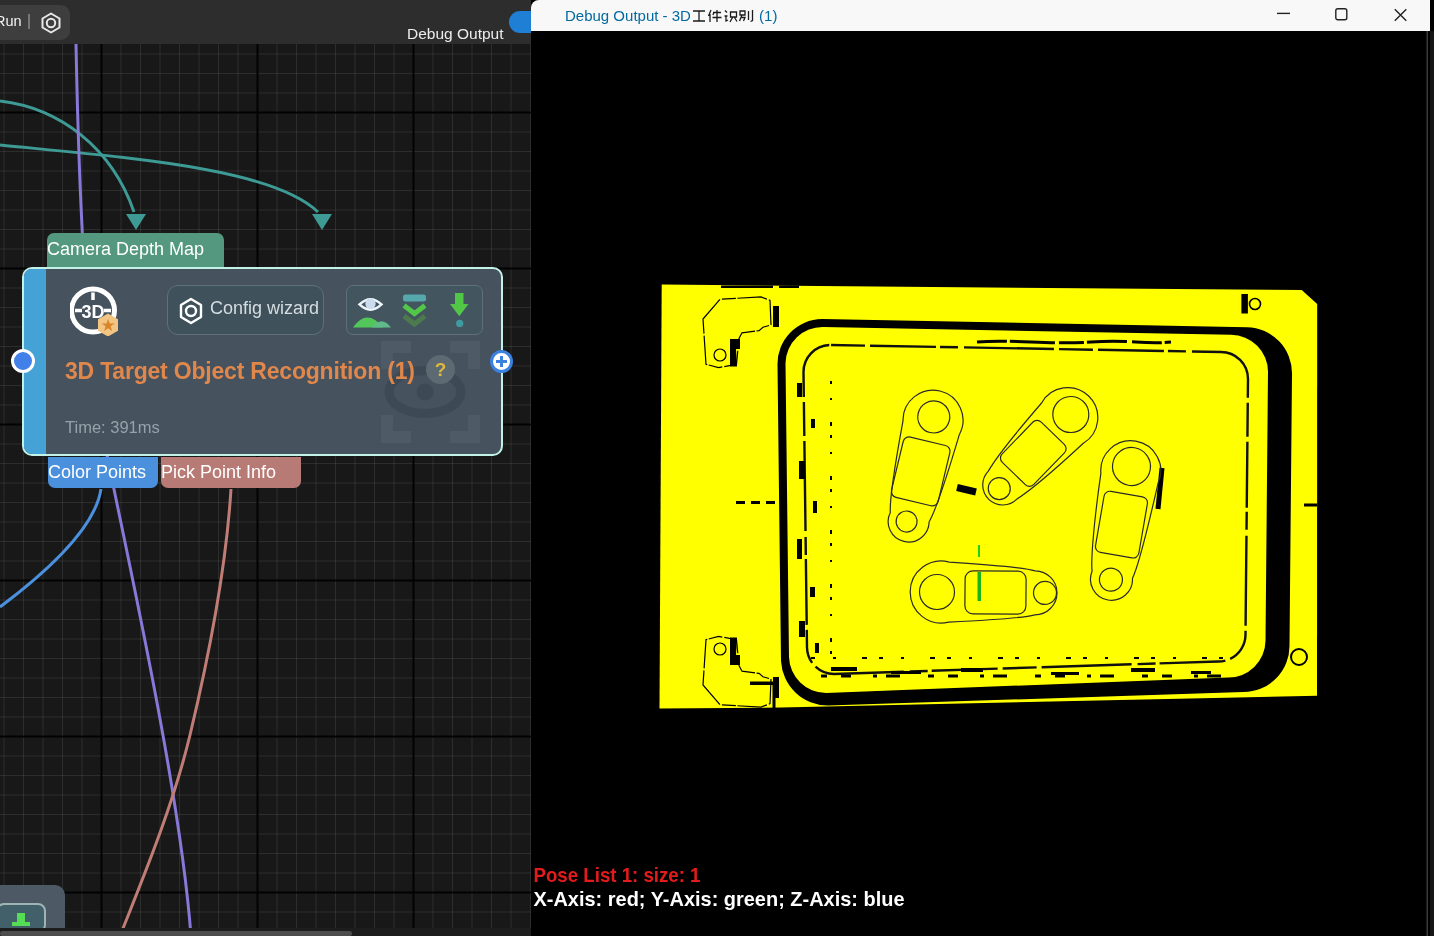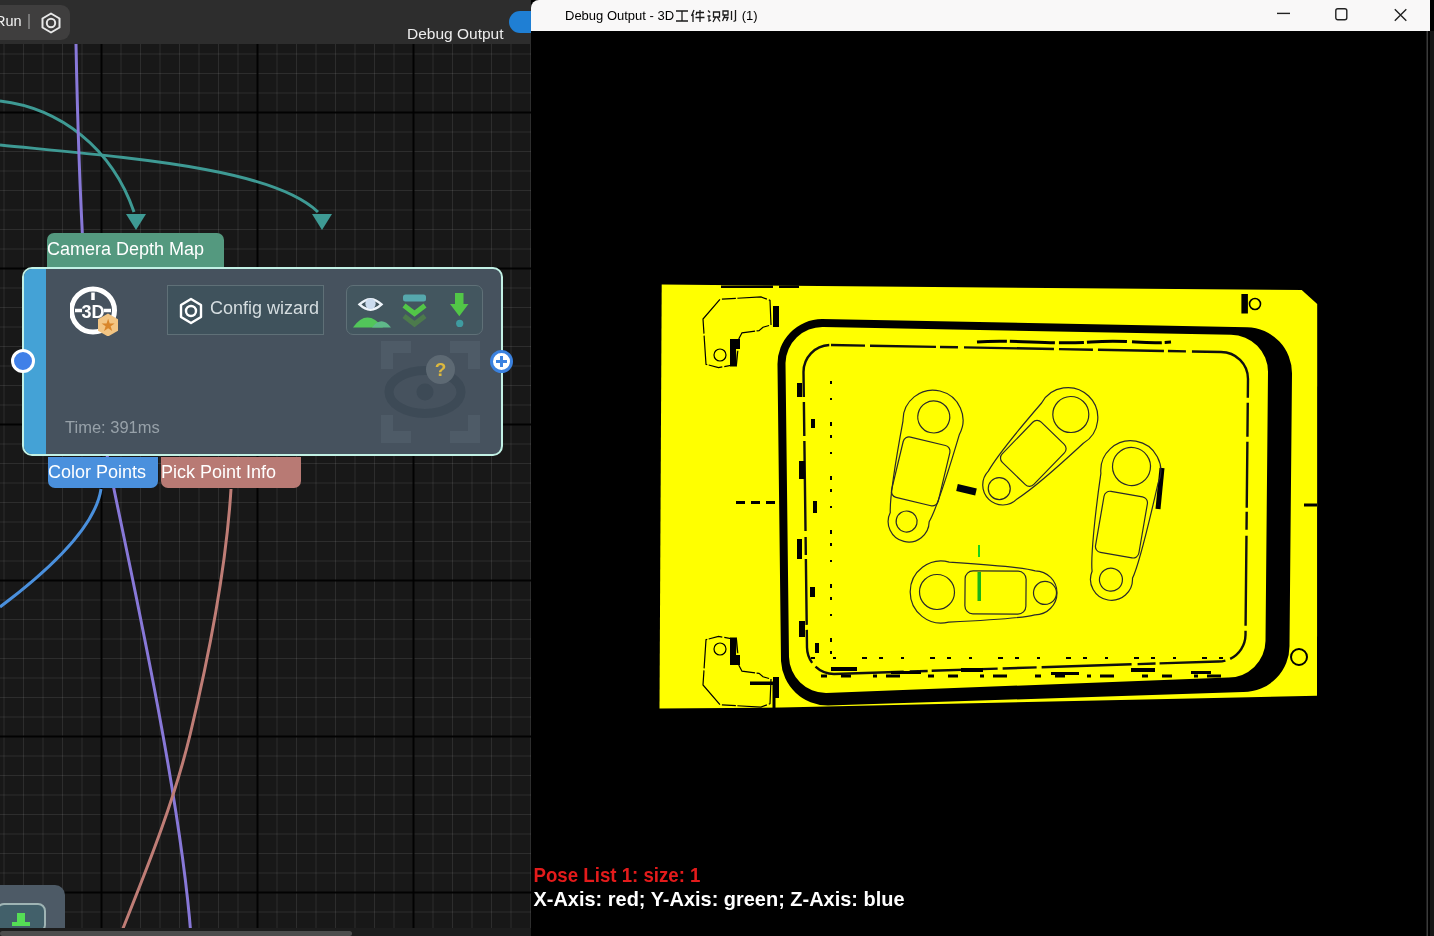--- a/index.html
+++ b/index.html
@@ -26,21 +26,21 @@
 
 .tab{position:absolute;color:#fff;font-size:18px;line-height:33px;white-space:nowrap}
 #tab-cdm{left:47px;top:232.5px;width:177px;height:34.5px;background:#54997f;border-radius:7px 7px 0 0}
 #tab-cci{left:229px;top:232.5px;width:187px;height:34.5px;background:#3f989a;border-radius:7px 7px 0 0}
 #tab-pp{left:48px;top:456.5px;width:110px;height:31.5px;background:#4a90dd;border-radius:0 0 7px 7px;line-height:30px}
 #tab-ppi{left:161px;top:456.5px;width:140px;height:31.5px;background:#b87a74;border-radius:0 0 7px 7px;line-height:30px}
 
 #node{position:absolute;left:22px;top:267px;width:481px;height:188.5px;background:#46525e;border:2.5px solid #c2f1e5;border-radius:10px;overflow:hidden}
 #bluebar{position:absolute;left:0;top:0;width:22px;height:100%;background:#44a2d6}
 #icon3d{position:absolute;left:46px;top:15px;width:52px;height:52px}
-#cfgbtn{position:absolute;left:143px;top:16px;width:157px;height:50px;background:#3f525c;border:1.5px solid #5f7077;border-radius:0}
+#cfgbtn{position:absolute;left:143px;top:16px;width:157px;height:50px;background:#3f525c;border:1.5px solid #5f7077;border-radius:11px}
 #cfgbtn .hex{position:absolute;left:10px;top:11px}
 #cfgbtn .lbl{position:absolute;left:42px;top:12px;font-size:18px;color:#d5dde0}
 #icongrp{position:absolute;left:322px;top:16px;width:137px;height:50px;background:#43565f;border:1.5px solid #5f7077;border-radius:7px}
 #ntitle{position:absolute;left:41px;top:89px;font-size:23px;font-weight:bold;color:#e0874b;white-space:nowrap;letter-spacing:-0.2px}
 #qbadge{position:absolute;left:402px;top:85.5px;width:29px;height:29px;background:#5d6973;border-radius:50%;color:#dcb83e;font-size:19px;font-weight:bold;text-align:center;line-height:29px}
 #ntime{position:absolute;left:41px;top:149px;font-size:16.5px;color:#97a1a9}
 #ghost{position:absolute;left:357px;top:72px;width:100px;height:102px}
 .conn{position:absolute;border-radius:50%}
 #connL{left:11px;top:349px;width:24px;height:24px;background:#4080e8;border:3px solid #fff}
 #connR{left:490px;top:350px;width:23px;height:23px;background:#fff;border:3px solid #3b82e0}
@@ -50,21 +50,21 @@
 #mini{position:absolute;left:0px;top:885px;width:65px;height:46px;background:#4d5a66;border-radius:0 10px 0 0}
 #mini .inner{position:absolute;left:-4px;top:18px;width:50px;height:30px;background:#42606a;border:2px solid #9fb4b4;border-radius:8px}
 #mini .g1{position:absolute;left:17px;top:28px;width:8px;height:9px;background:#55dd55}
 #mini .g2{position:absolute;left:12px;top:37px;width:18px;height:4px;background:#55dd55}
 
 #hscroll{position:absolute;left:0;top:928px;width:531px;height:8px;background:#1d1d1d}
 #hthumb{position:absolute;left:0;top:3px;width:352px;height:5px;background:#4d4d4d;border-radius:2.5px}
 
 #win{position:absolute;left:531px;top:0;width:903px;height:936px;background:#000}
 #titlebar{position:absolute;left:0;top:0;width:899px;height:31px;background:#f9f8f8;border-radius:8px 0 0 0}
-#title{position:absolute;left:34px;top:7px;height:17px;font-size:13px;color:#000000;white-space:nowrap;display:flex;align-items:center}
+#title{position:absolute;left:34px;top:7px;height:17px;font-size:15px;color:#0369a1;white-space:nowrap;display:flex;align-items:center}
 .wbtn{position:absolute;top:0;width:14px;height:31px}
 #bmin{left:745.5px}#bmax{left:804.4px}#bcls{left:863.3px}
 #content{position:absolute;left:0;top:31px;width:903px;height:905px}
 </style>
 </head>
 <body>
 <div id="stage">
   <div id="graph"></div>
   <svg id="edges" viewBox="0 0 531 936">
     <path d="M 0,101 C 60,108 112,148 134,212" fill="none" stroke="#3e9a94" stroke-width="3"></path>
@@ -124,20 +124,21 @@
     <svg id="ghost" width="100" height="102">
       <g fill="none" stroke="#4e5b67" stroke-width="12">
         <path d="M6 28 L6 6 L30 6"></path>
         <path d="M69 6 L93 6 L93 28"></path>
         <path d="M93 74 L93 96 L69 96"></path>
         <path d="M30 96 L6 96 L6 74"></path>
       </g>
       <ellipse cx="44" cy="51" rx="36" ry="21.5" fill="none" stroke="#3d4a56" stroke-width="9"></ellipse>
       <circle cx="44" cy="51" r="8.5" fill="#3d4a56"></circle>
     </svg>
+    <div id="ntitle">3D Target Object Recognition (1)</div>
     <div id="qbadge">?</div>
     <div id="ntime">Time: 391ms</div>
   </div>
   <div class="conn" id="connL"></div>
   <div class="conn" id="connR"></div>
   <div id="tab-pp" class="tab">Color Points</div>
   <div id="tab-ppi" class="tab">Pick Point Info</div>
   <div id="mini">
     <div class="inner"></div>
     <div class="g1"></div>

